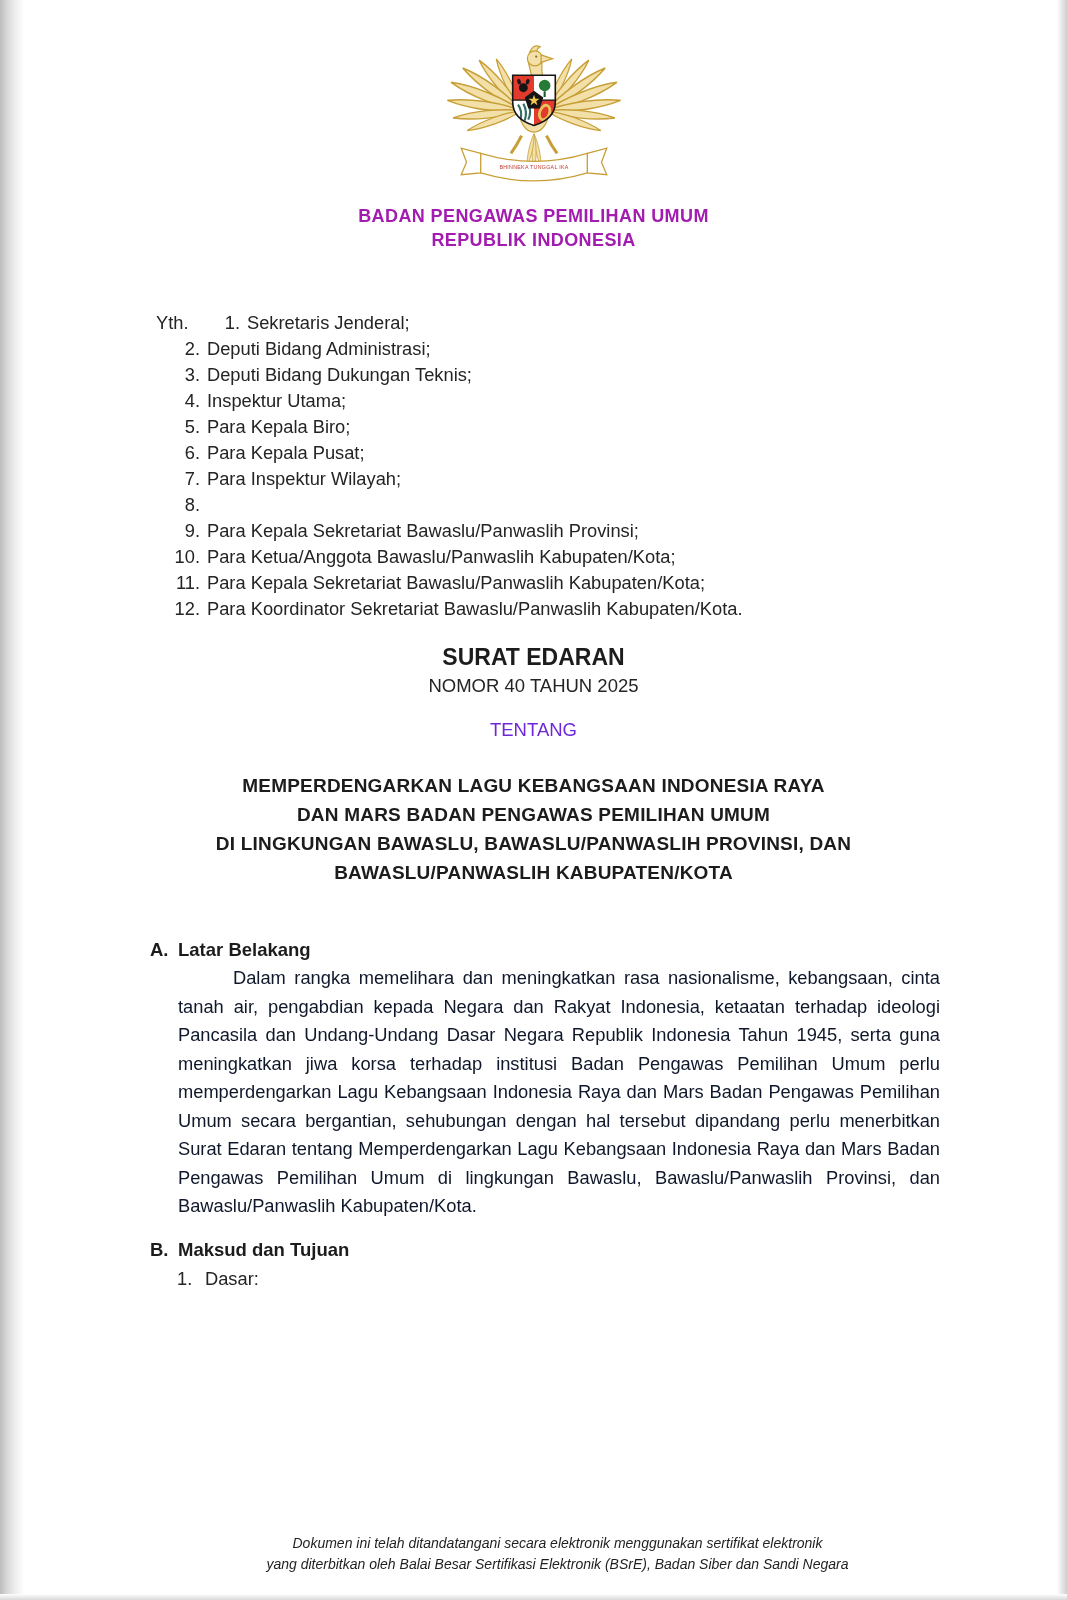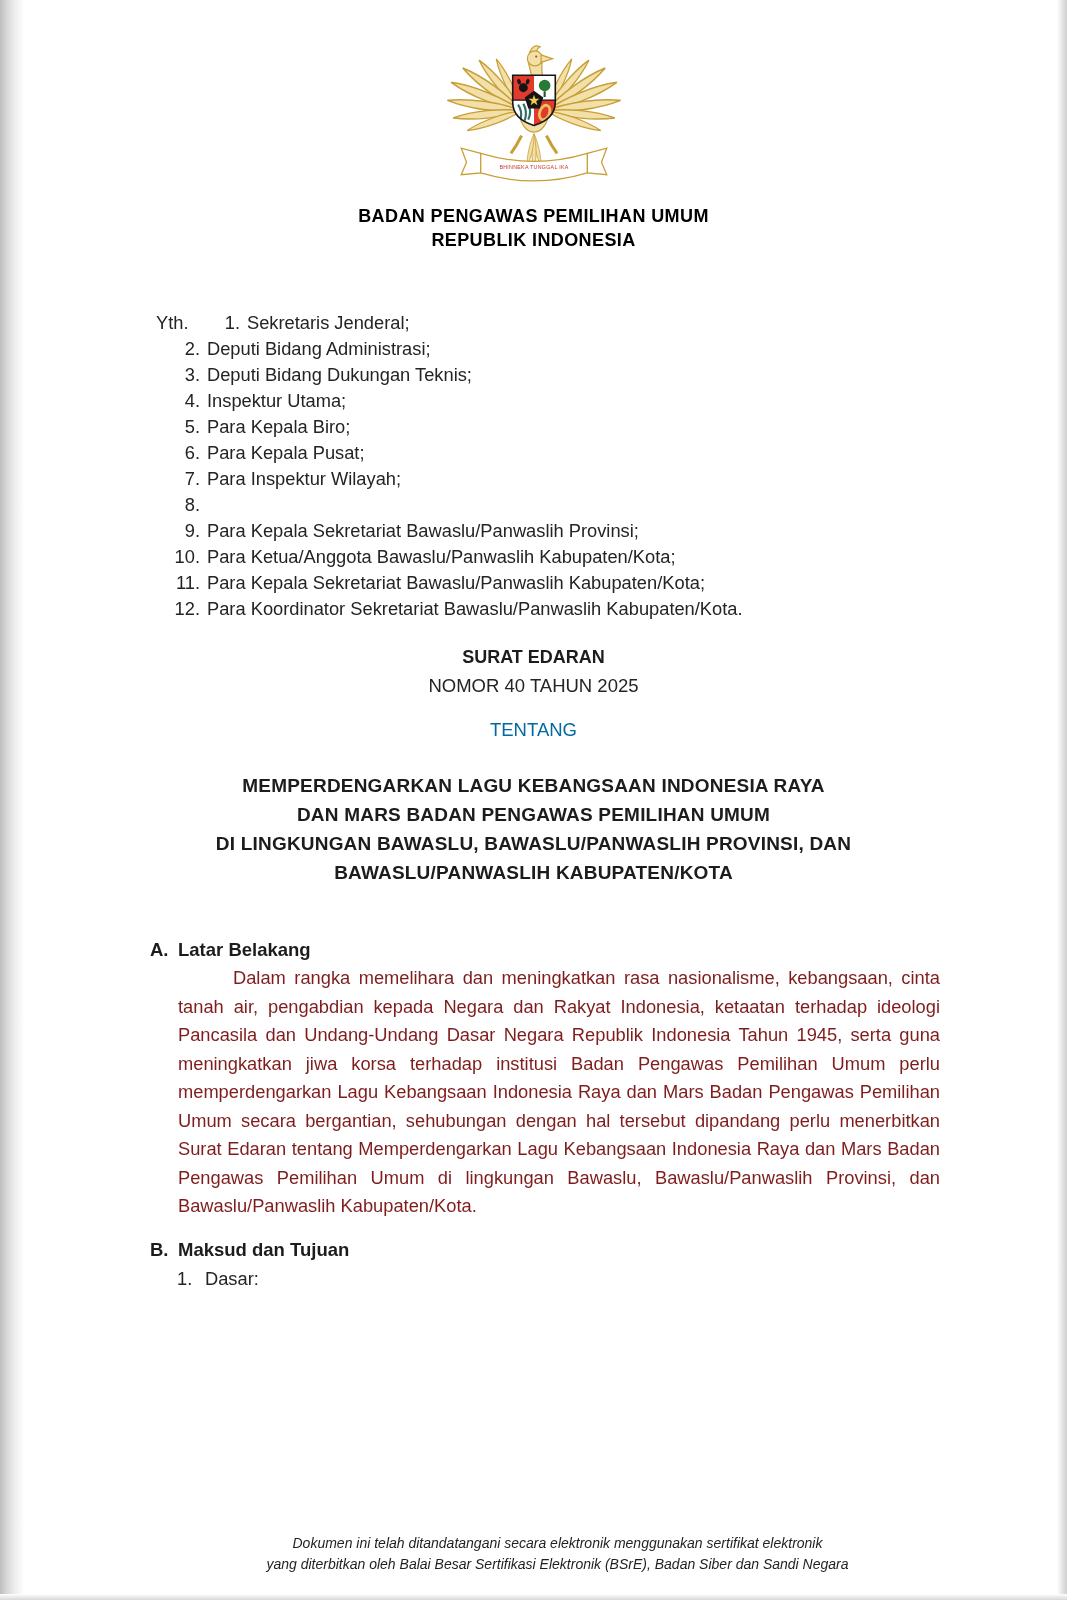--- a/index.html
+++ b/index.html
@@ -24,45 +24,45 @@
   .edge-bottom {
     position:absolute; left:0; right:0; bottom:0; height:6px;
     background:linear-gradient(0deg,#d8d8d8 0%,#ffffff 100%);
   }
 
   .emblem-wrap { padding-top:22px; text-align:center; }
 
   .org-block { margin-top:4px; text-align:center; }
   .org-line {
     font-weight:bold; font-size:18px; line-height:24px;
-    letter-spacing:0.4px; color:#000000;
+    letter-spacing:0.4px; color:#a21caf;
   }
 
   .addressees { margin:58px 0 0 116px; font-size:18.3px; }
   .yth-row { display:flex; line-height:26px; }
   .yth-label { width:56px; flex:none;margin-left:40px; }
   .yth-spacer { width:56px; flex:none; }
   .yth-num { width:28px; flex:none; text-align:right; }
   .yth-text { margin-left:7px; white-space:nowrap; }
 
   .title-block { margin-top:22px; text-align:center; color:#1c1c1c; }
-  .doc-type { font-weight:bold; font-size:18px; line-height:26px; }
+  .doc-type { font-weight:bold; font-size:23px; line-height:26px; }
   .doc-number { font-size:18.5px; line-height:26px; margin-top:3px; color:#242424; }
-  .about { font-size:18.5px; line-height:26px; margin-top:18px; color:#0369a1; }
+  .about { font-size:18.5px; line-height:26px; margin-top:18px; color:#6d28d9; }
   .subject { margin-top:28px; font-weight:bold; font-size:19px; }
   .subject-line { line-height:29px; letter-spacing:0.2px; }
 
   .section { margin-left:150px; margin-right:127px; font-size:18.3px; }
   .section-a { margin-top:48px; }
   .section-b { margin-top:14px; }
   .sec-head { display:flex; font-weight:bold; font-size:18.5px; line-height:29px; color:#1c1c1c; }
   .sec-letter { width:28px; flex:none; }
   .sec-body {
     margin-left:28px; text-align:justify;
-    line-height:28.5px; text-indent:55px; color:#7f1d1d;
+    line-height:28.5px; text-indent:55px; color:#0f172a;
   }
   .sub-row { display:flex; margin-left:27px; line-height:28.5px; margin-top:1px; }
   .sub-num { width:28px; flex:none; }
   .sub-body { margin-left:55px; text-align:justify; line-height:28.5px; margin-top:1px; color:#242424; }
 
   .footer {
     position:absolute; top:1533px; left:0; right:0;
     text-align:center; font-style:italic;
     font-size:14px; line-height:20.5px; color:#1f1f1f;padding-left:48px;
   }

